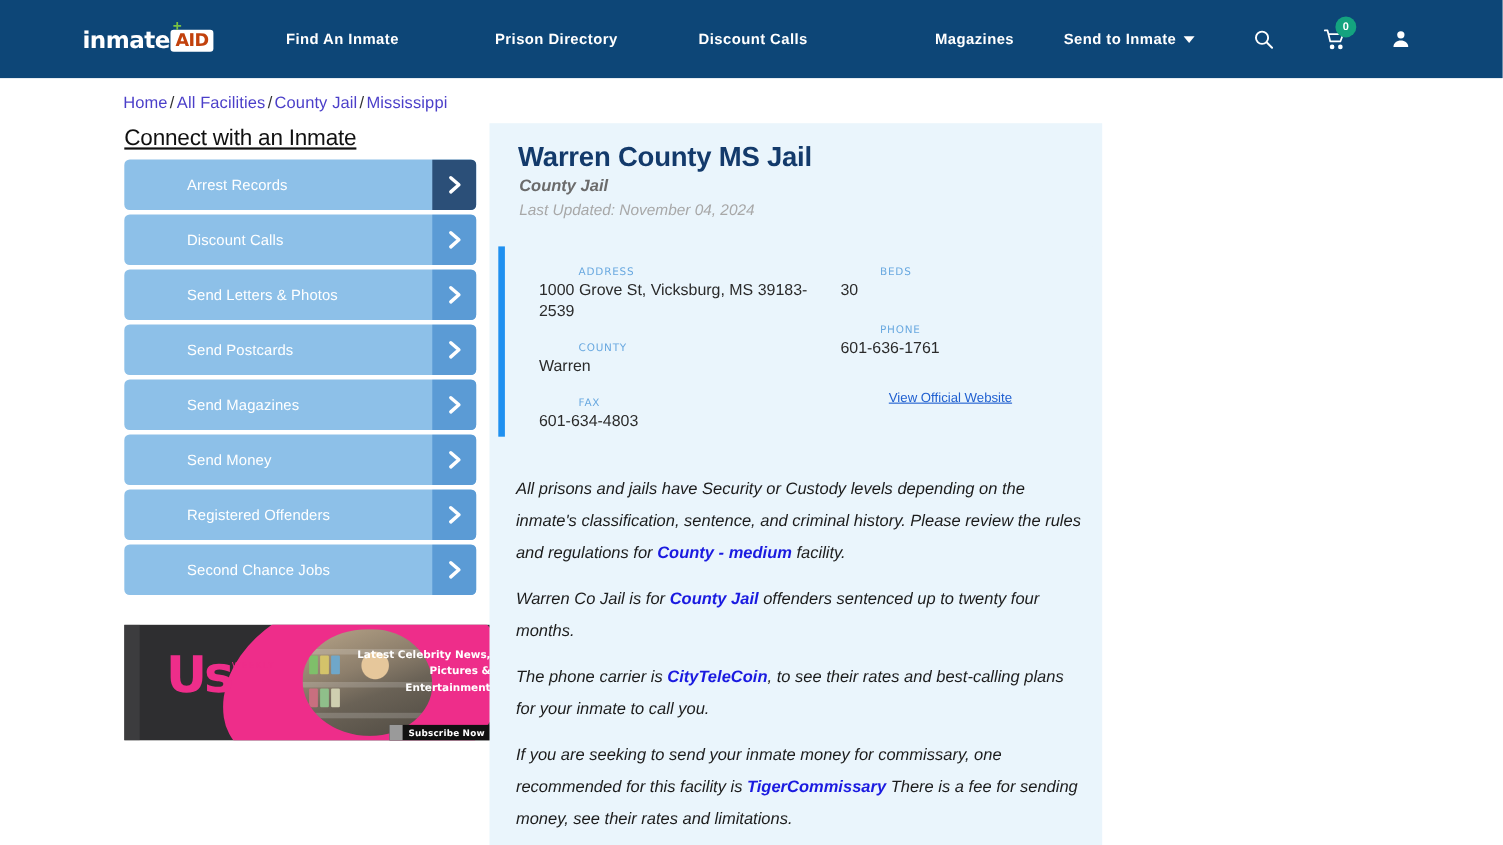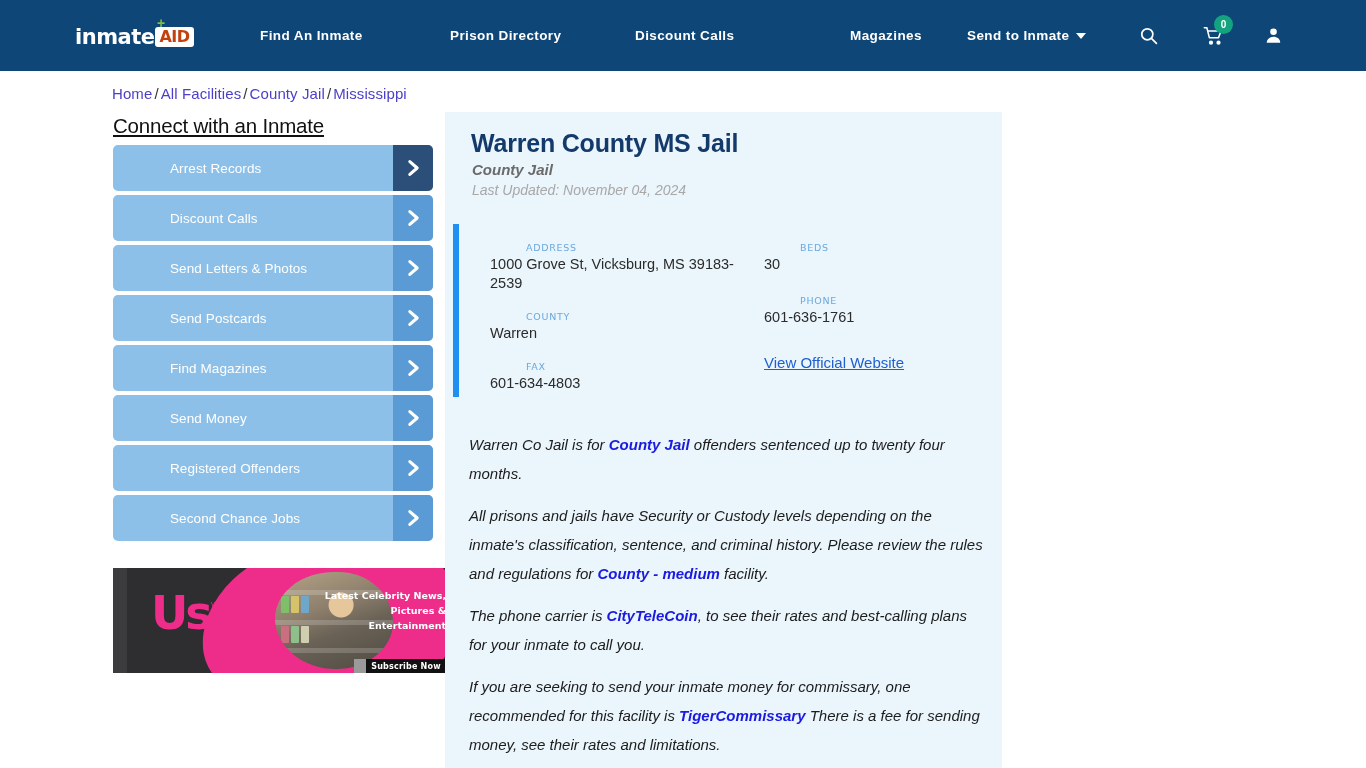--- a/index.html
+++ b/index.html
@@ -221,22 +221,22 @@
     font-size: 9.5px; color: #6aa9e0; letter-spacing: 0.7px;
     text-transform: uppercase; margin-bottom: 2px;
     font-family: "DejaVu Sans", sans-serif;
     margin-left: 36px;
   }
   .info-value {
     font-size: 14.5px; color: #2b2b2b; line-height: 19px;
   }
   #official-website {
     display: inline-block; margin-top: 9px;
-    font-size: 15px; color: #1f5fd0;
-    text-decoration: underline; cursor: pointer;
+    font-size: 12px; color: #1f5fd0;
+    text-decoration: underline; cursor: pointer; margin-left: 44px;
   }
 
   #body-copy {
     position: absolute; left: 24px; top: 318px;
     width: 516px;
   }
   #body-copy p {
     margin: 0 0 13px 0;
     font-size: 15px; font-style: italic; color: #1c1c1c;
     line-height: 29px;
@@ -339,21 +339,21 @@
   <div class="side-btn">
     <span class="sb-label">Send Postcards</span>
     <span class="sb-chev">
       <svg width="15" height="22" viewBox="0 0 16 24" fill="none" stroke="#ffffff" stroke-width="3.4" stroke-linecap="round" stroke-linejoin="round">
           <polyline points="4,5 12,12 4,19"></polyline>
         </svg>
     </span>
   </div>
 
   <div class="side-btn">
-    <span class="sb-label">Find Magazines</span>
+    <span class="sb-label">Send Magazines</span>
     <span class="sb-chev">
       <svg width="15" height="22" viewBox="0 0 16 24" fill="none" stroke="#ffffff" stroke-width="3.4" stroke-linecap="round" stroke-linejoin="round">
           <polyline points="4,5 12,12 4,19"></polyline>
         </svg>
     </span>
   </div>
 
   <div class="side-btn">
     <span class="sb-label">Send Money</span>
     <span class="sb-chev">
@@ -434,23 +434,23 @@
       <div class="info-field" style="margin-top:21px">
         <div class="info-label">PHONE</div>
         <div class="info-value">601-636-1761</div>
       </div>
       <a id="official-website">View Official Website</a>
     </div>
 
   </div>
 
   <div id="body-copy">
+    <p><span>All prisons and jails have Security or Custody levels depending on the inmate's classification, sentence, and criminal history. Please review the rules and regulations for </span><a class="blink">County - medium</a><span> facility.</span></p>
+
     <p><span>Warren Co Jail is for </span><a class="blink">County Jail</a><span> offenders sentenced up to twenty four months.</span></p>
 
-    <p><span>All prisons and jails have Security or Custody levels depending on the inmate's classification, sentence, and criminal history. Please review the rules and regulations for </span><a class="blink">County - medium</a><span> facility.</span></p>
-
     <p><span>The phone carrier is </span><a class="blink">CityTeleCoin</a><span>, to see their rates and best-calling plans for your inmate to call you.</span></p>
 
     <p><span>If you are seeking to send your inmate money for commissary, one recommended for this facility is </span><a class="blink">TigerCommissary</a><span> There is a fee for sending money, see their rates and limitations.</span></p>
 
   </div>
 
 </div>
 
 </body></html>

